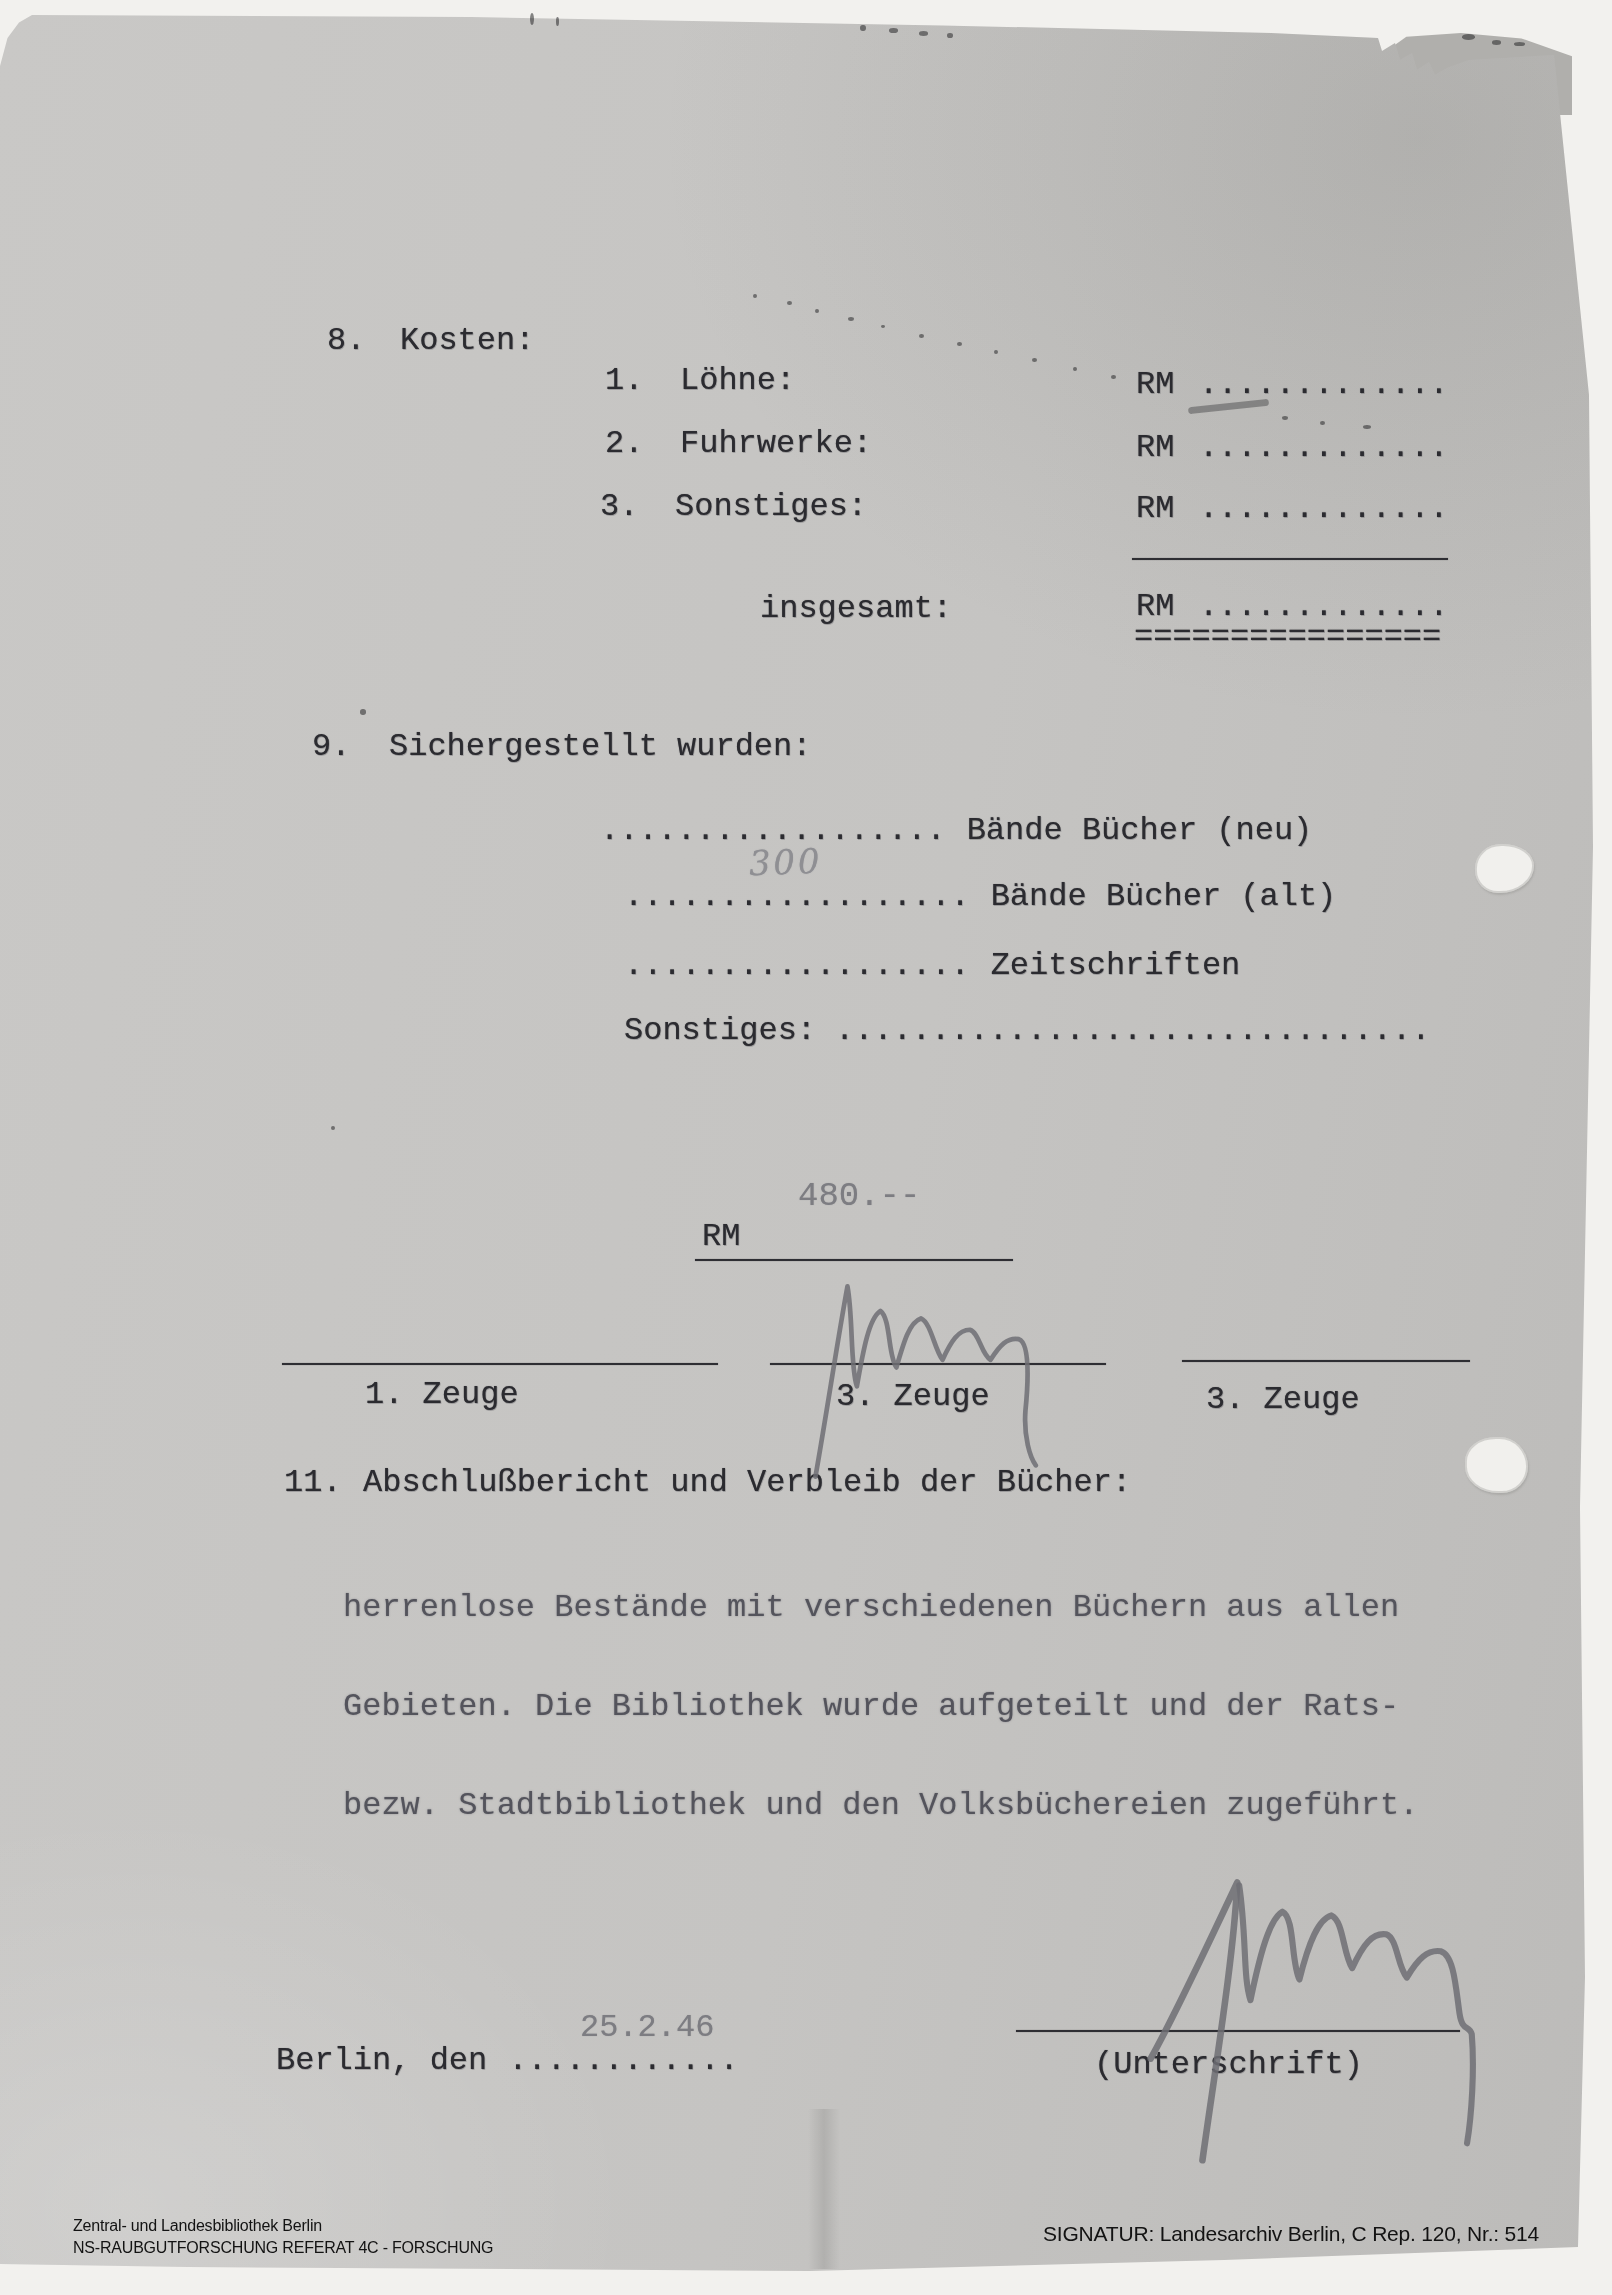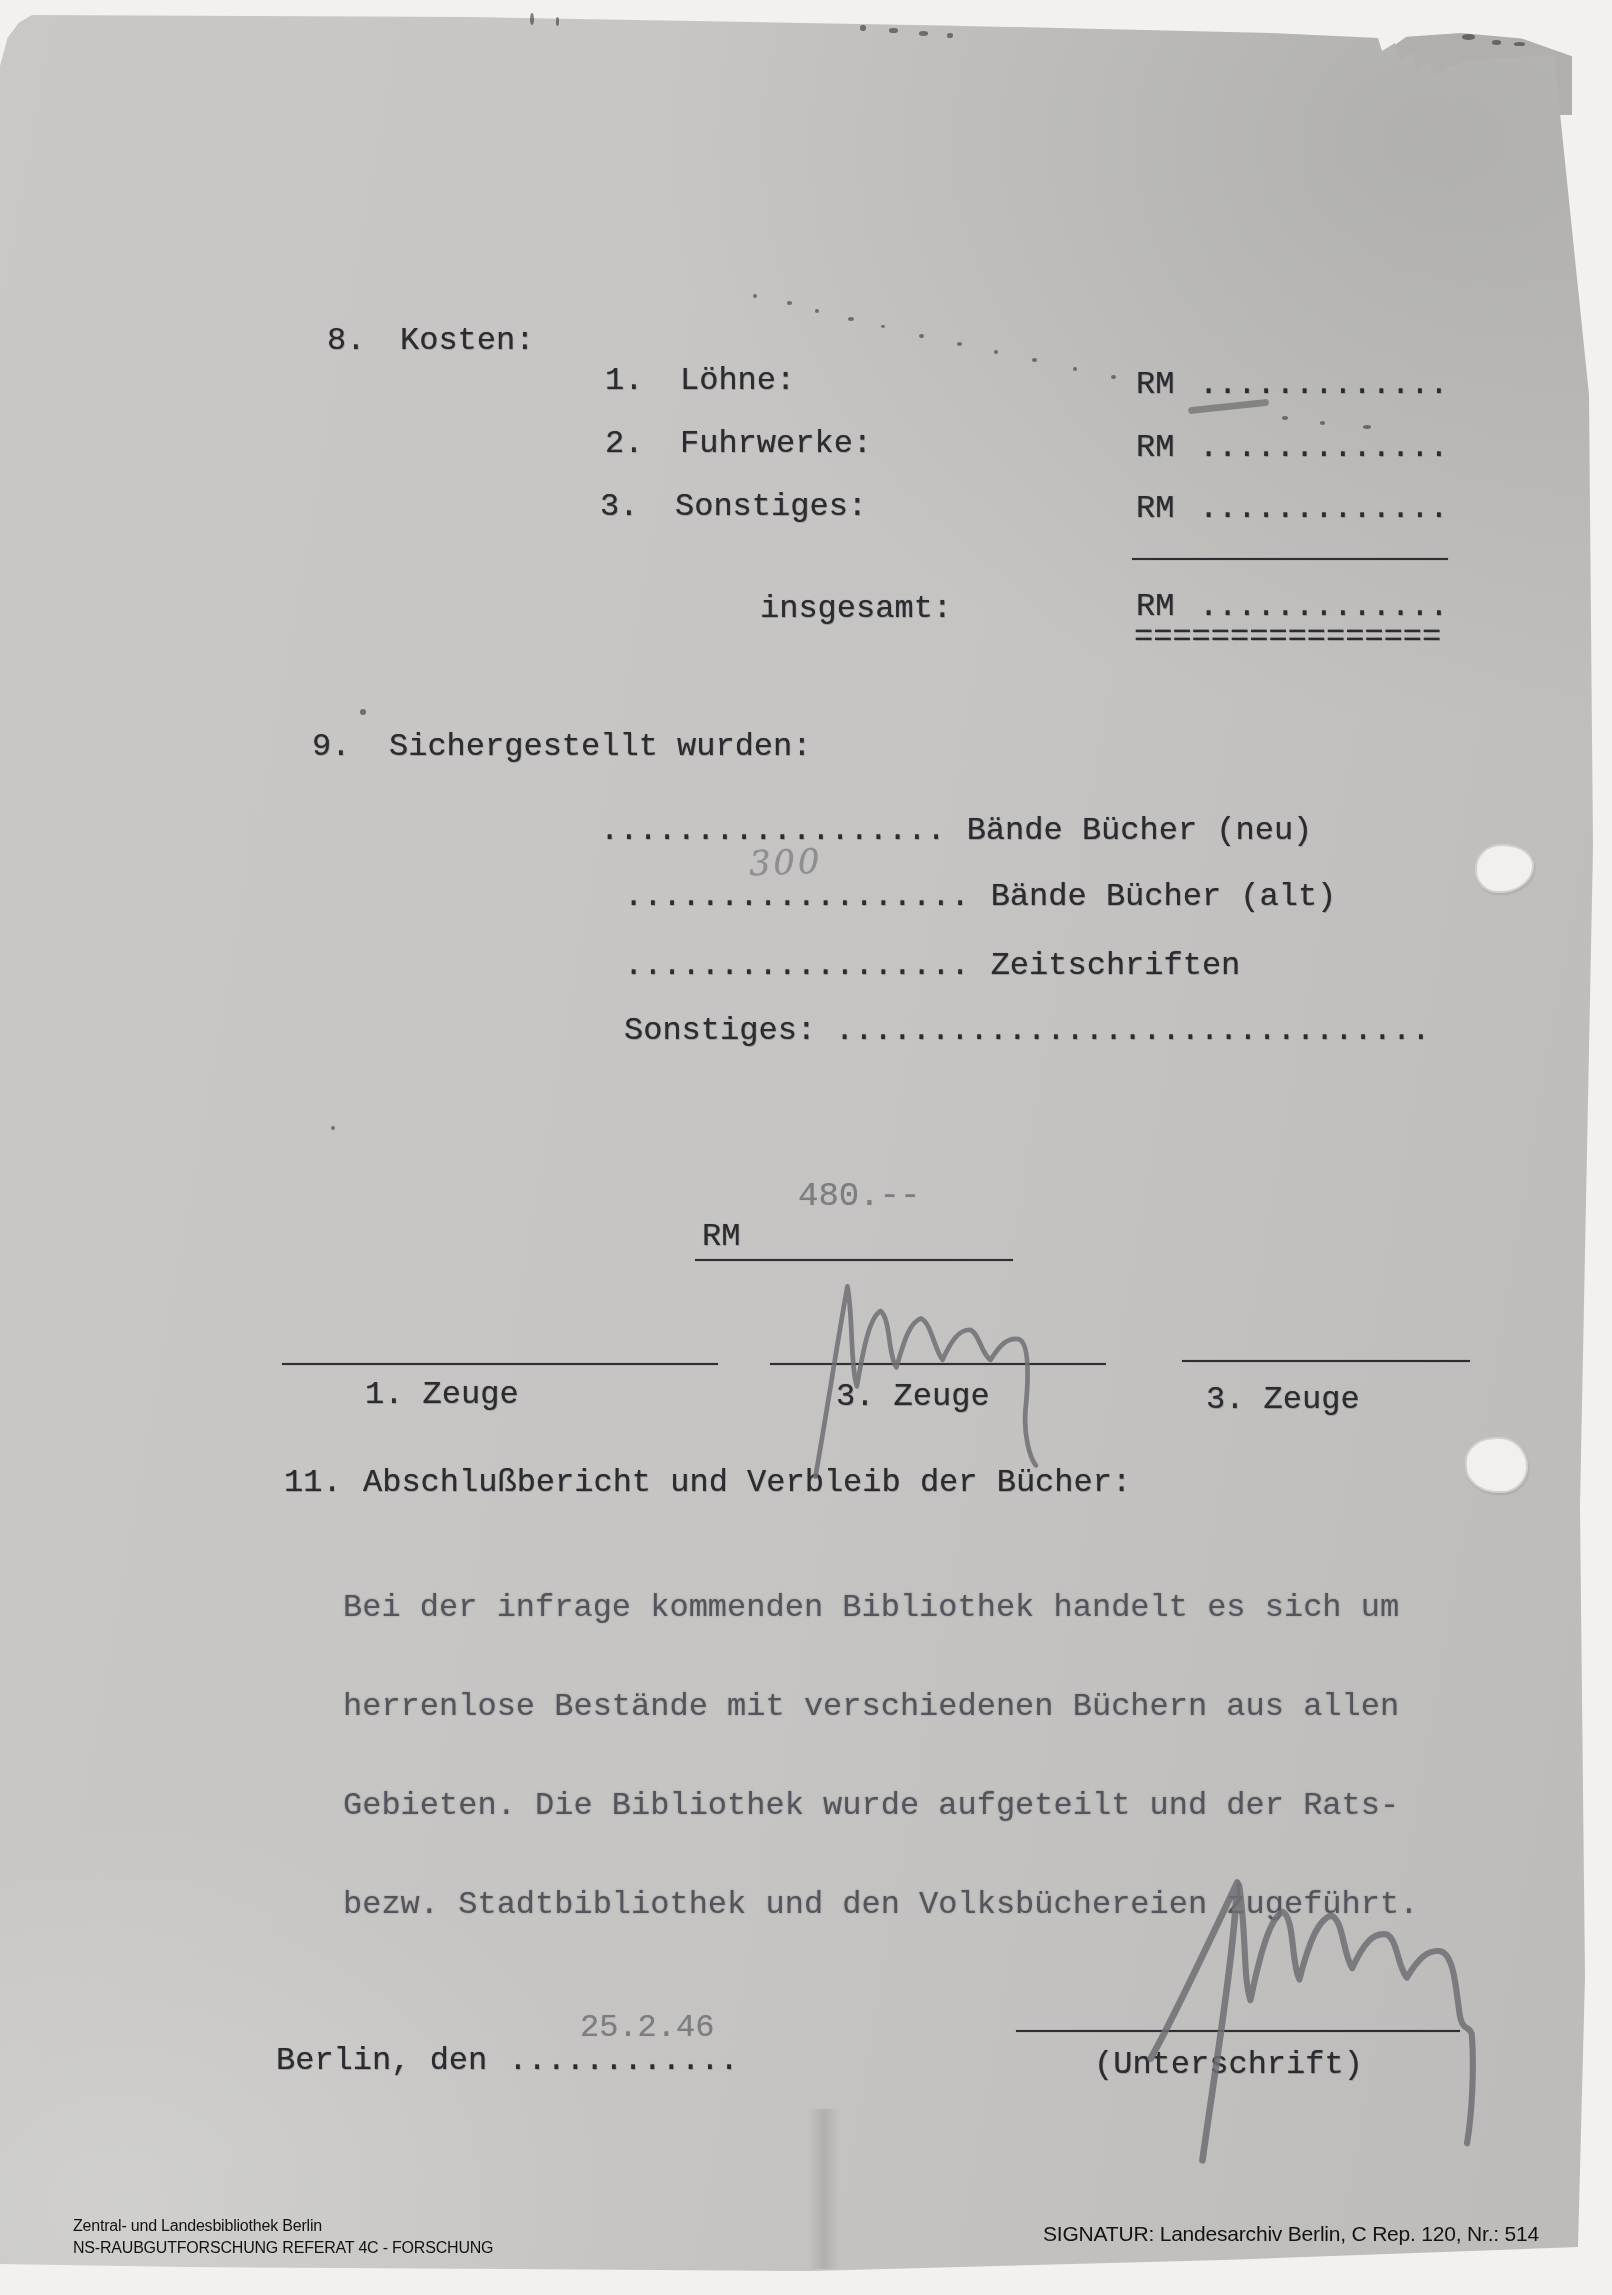--- a/index.html
+++ b/index.html
@@ -124,21 +124,20 @@
 
   <div class="tline" style="left:282px;top:1363px;width:436px"></div>
   <div class="tline" style="left:770px;top:1363px;width:336px"></div>
   <div class="tline" style="left:1182px;top:1360px;width:288px"></div>
   <div class="abs typed" style="left:365px;top:1379px">1. Zeuge</div>
   <div class="abs typed" style="left:836px;top:1381px">3. Zeuge</div>
   <div class="abs typed" style="left:1206px;top:1384px">3. Zeuge</div>
 
   <div class="abs typed" style="left:284px;top:1467px"><span class="num w84">11.</span><span>Abschlußbericht und Verbleib der Bücher:</span></div>
   <div class="abs typed faded para" style="left:343px;top:1525px;line-height:33px">
-    <div>Bei der infrage kommenden Bibliothek handelt es sich um</div>
     <div>herrenlose Bestände mit verschiedenen Büchern aus allen</div>
     <div>Gebieten. Die Bibliothek wurde aufgeteilt und der Rats-</div>
     <div>bezw. Stadtbibliothek und den Volksbüchereien zugeführt.</div>
   </div>
 
   <div class="abs pencil" style="left:580px;top:2009px;font-size:32px">25.2.46</div>
   <div class="abs typed" style="left:276px;top:2045px"><span>Berlin, den</span><span class="dots-gap2">............</span></div>
   <div class="tline" style="left:1016px;top:2030px;width:444px"></div>
   <div class="abs typed" style="left:1094px;top:2049px">(Unterschrift)</div>
 

